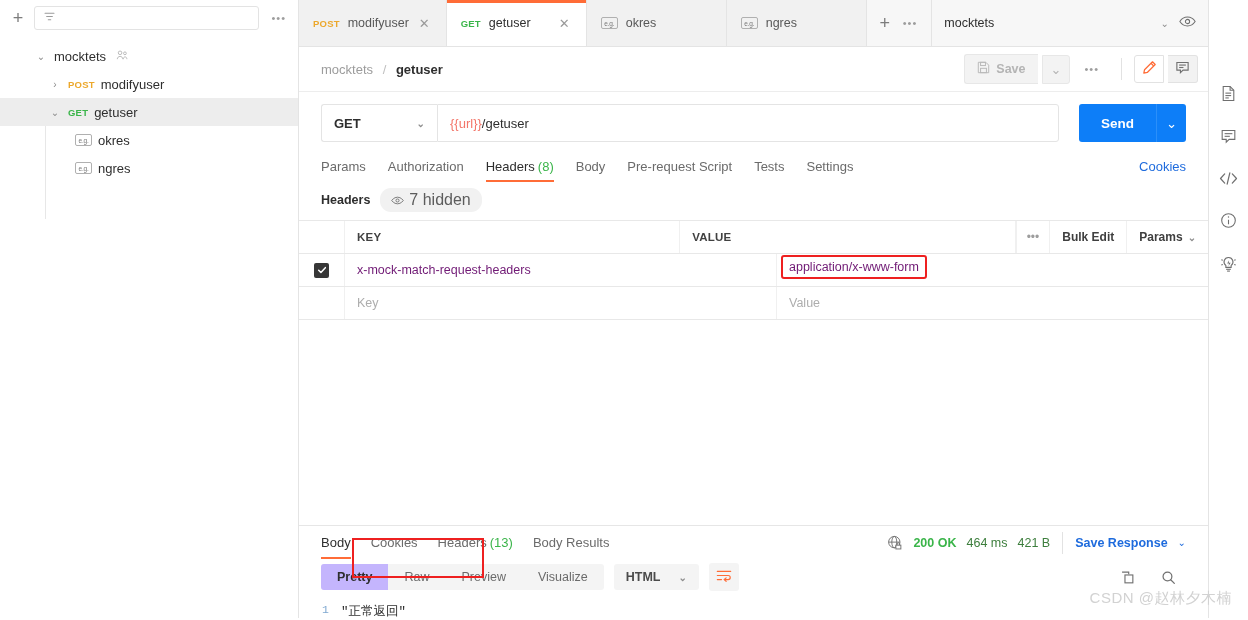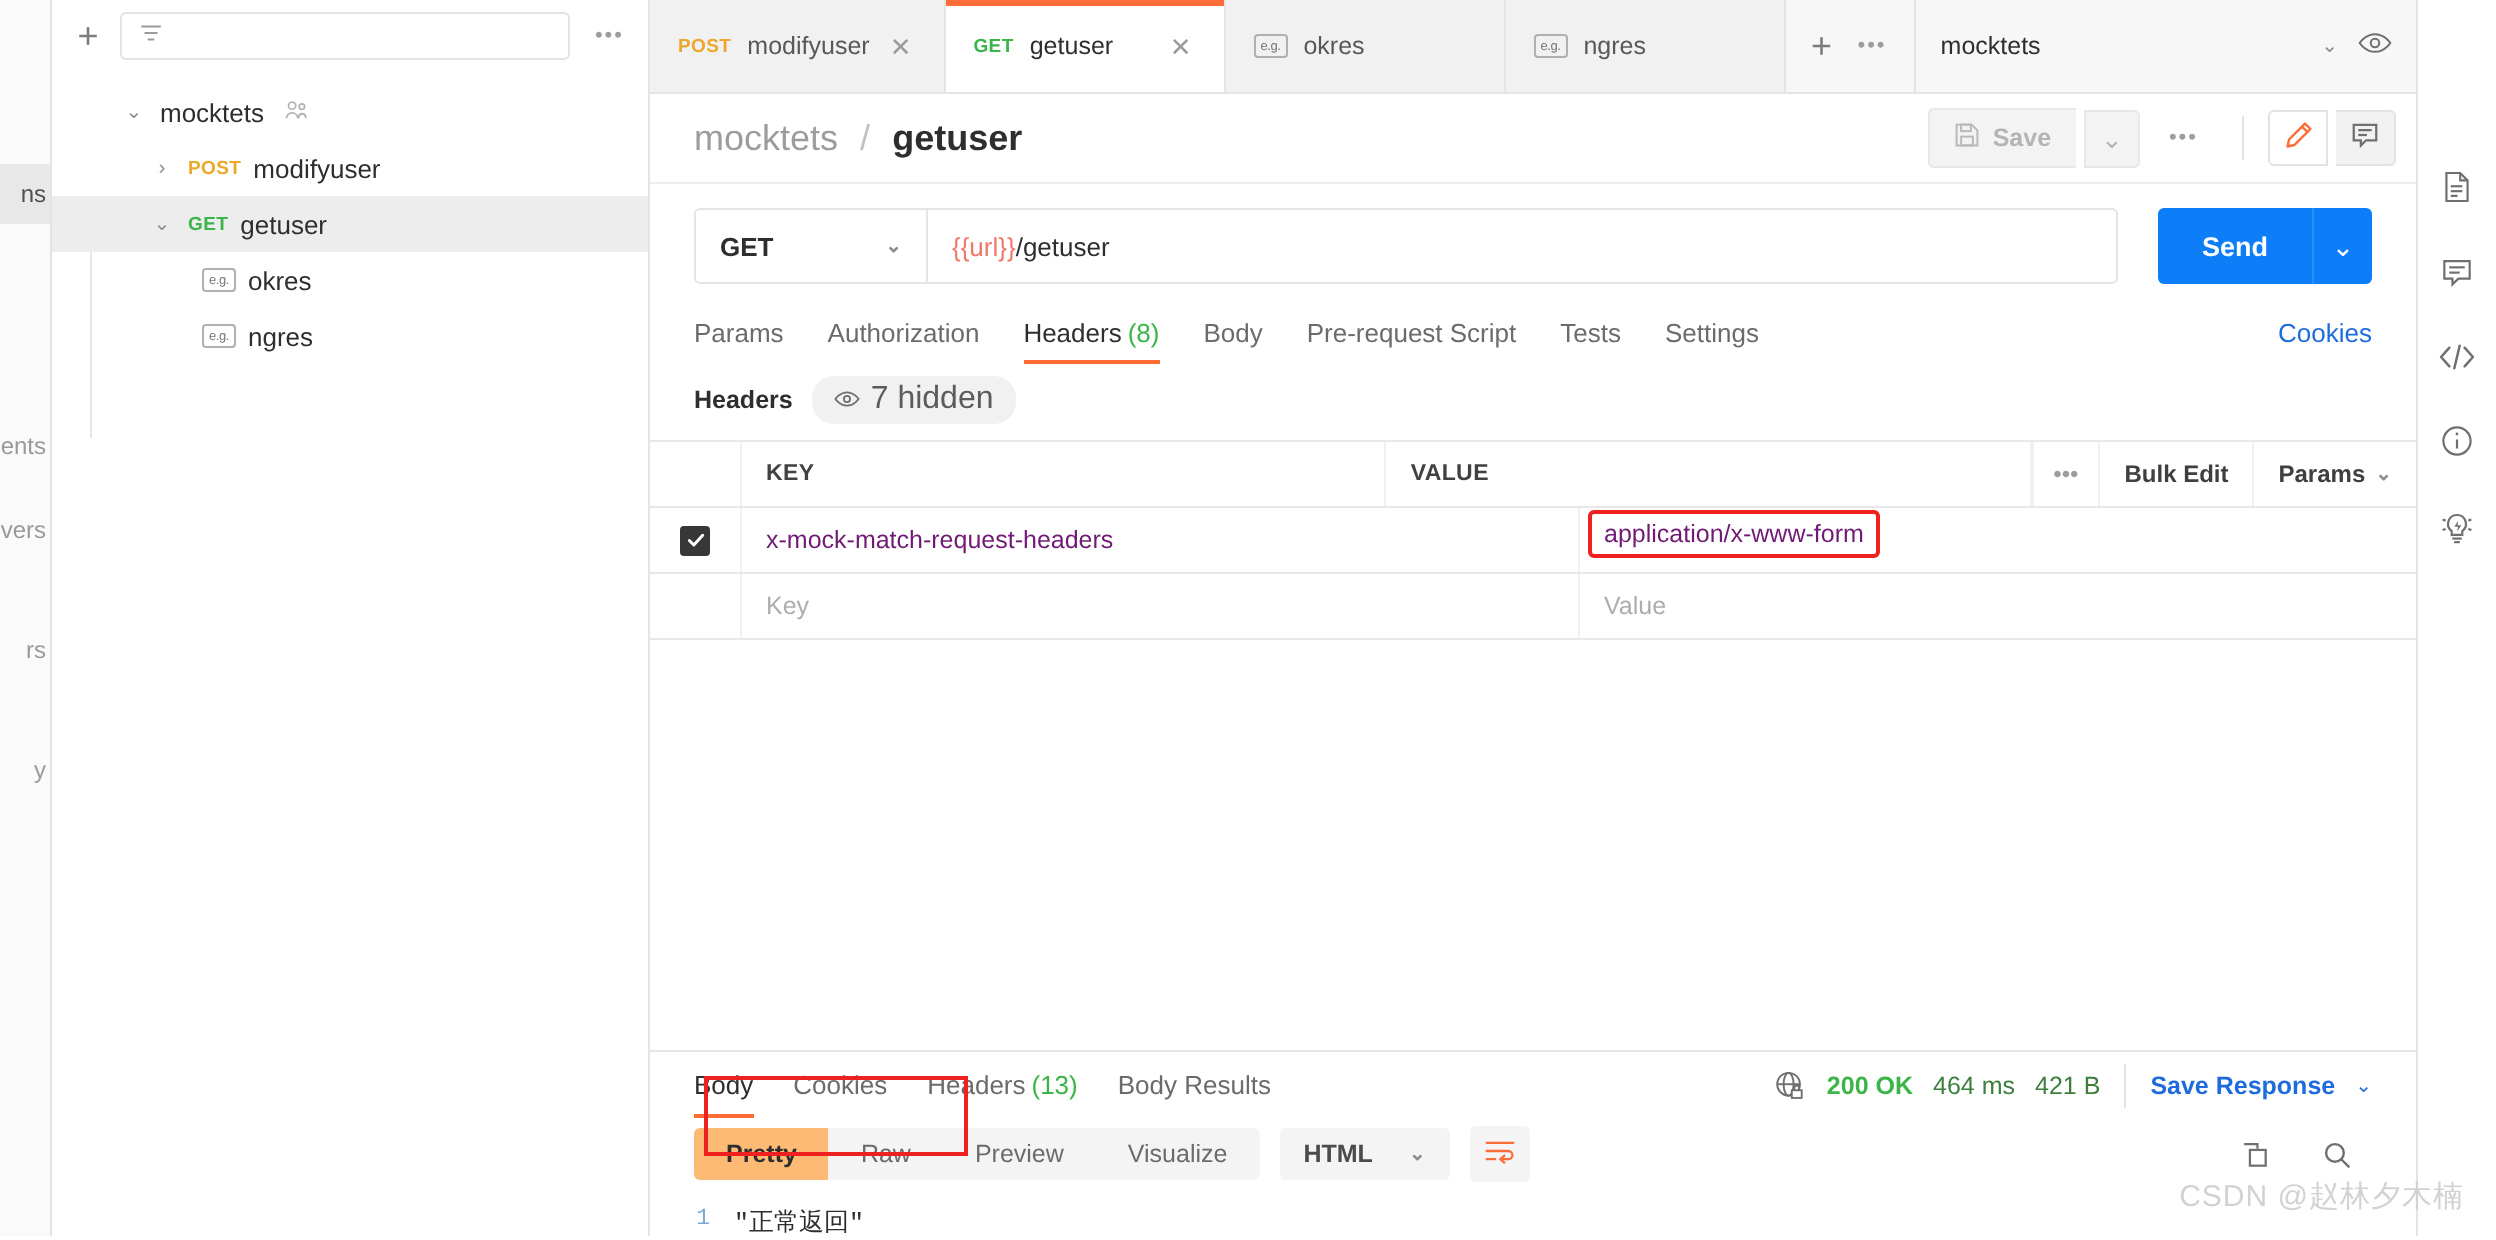--- a/index.html
+++ b/index.html
@@ -88,21 +88,21 @@
   .envbar { display: flex; align-items: center; gap: 10px; padding: 0 12px; flex: 1; }
   .env-sel { flex: 1; display: flex; align-items: center; font-size: 12.5px; color: #2e2e2e; cursor: pointer; }
   .chev { color: #8d8d8d; font-size: 10px; }
   .eye { color: #6f6f6f; font-size: 14px; cursor: pointer; }
 
   
   .crumbrow {
     height: 45px; display: flex; align-items: center; padding: 0 10px 0 22px;
     border-bottom: 1px solid #ededed;
   }
-  .crumb { font-size: 18px; color: #9c9c9c; }
+  .crumb { font-size: 13px; color: #9c9c9c; }
   .crumb .sep { margin: 0 6px; color: #c0c0c0; }
   .crumb .cur { color: #2e2e2e; font-weight: 700; }
   .crumb-right { margin-left: auto; display: flex; align-items: center; gap: 4px; }
   .save-btn {
     display: flex; align-items: center; gap: 6px; background: #f3f3f3; color: #b4b4b4;
     border: 1px solid #e7e7e7; border-right: none; border-radius: 3px 0 0 3px;
     padding: 6px 12px; font-size: 12.5px; font-weight: 700; cursor: default;
   }
   .save-chev {
     background: #f3f3f3; border: 1px solid #e7e7e7; border-radius: 0 3px 3px 0;
@@ -195,21 +195,21 @@
   .rs.active::after { content: ""; position: absolute; left: 0; right: 0; bottom: 0; height: 2px; background: #ff6c37; }
   .rs .cnt { color: #3bb54a; margin-left: 3px; }
   .resp-stats { margin-left: auto; display: flex; align-items: center; gap: 10px; font-size: 12.5px; }
   .st-ok { color: #3bb54a; font-weight: 700; }
   .st-plain { color: #3d7e3d; }
   .save-resp { color: #1e6bdd; font-weight: 700; cursor: pointer; }
 
   .fmtrow { display: flex; align-items: center; padding: 4px 22px 6px 22px; gap: 10px; }
   .segwrap { display: flex; background: #f4f4f4; border-radius: 3px; overflow: hidden; }
   .seg { padding: 6px 16px; font-size: 12.5px; color: #6b6b6b; cursor: pointer; }
-  .seg.active { background: #fdba74; color: #2e2e2e; font-weight: 700; }
+  .seg.active { background: #c4b5fd; color: #2e2e2e; font-weight: 700; }
   .fmt-sel {
     display: flex; align-items: center; gap: 18px; background: #f4f4f4;
     border-radius: 3px; padding: 6px 12px; font-size: 12.5px; color: #4b4b4b; cursor: pointer; font-weight: 700;
   }
   .wrapbtn {
     width: 30px; height: 28px; background: #f4f4f4; border-radius: 3px;
     display: flex; align-items: center; justify-content: center; cursor: pointer;
   }
   .fmt-right { margin-left: auto; display: flex; align-items: center; gap: 26px; padding-right: 10px; }
   .gicon { color: #6f6f6f; cursor: pointer; display: flex; }
@@ -235,28 +235,20 @@
     position: absolute; right: 16px; bottom: 12px; font-size: 15px;
     color: #d2d2d2; letter-spacing: .5px; pointer-events: none;
   }
   .bottombar { position: absolute; left: 0; right: 0; bottom: 0; height: 2px; background: #fff; }
 </style>
 </head>
 <body>
 
 <div class="app">
 
-  <div class="leftrail">
-    <div class="rail-hl" style="top:82px;height:30px;"></div>
-    <div class="rail-row active" style="top:90px;">ns</div>
-    <div class="rail-row" style="top:216px;">ents</div>
-    <div class="rail-row" style="top:258px;">vers</div>
-    <div class="rail-row" style="top:318px;">rs</div>
-    <div class="rail-row" style="top:378px;">y</div>
-  </div>
 
   <div class="sidebar">
 
 
     <div class="sb-filter">
       <div class="icon-plus">+</div>
       <div class="filter-box">
         <span>
           <svg width="13" height="13" viewBox="0 0 16 16">
               <g stroke="#9b9b9b" stroke-width="1.3" stroke-linecap="round">

